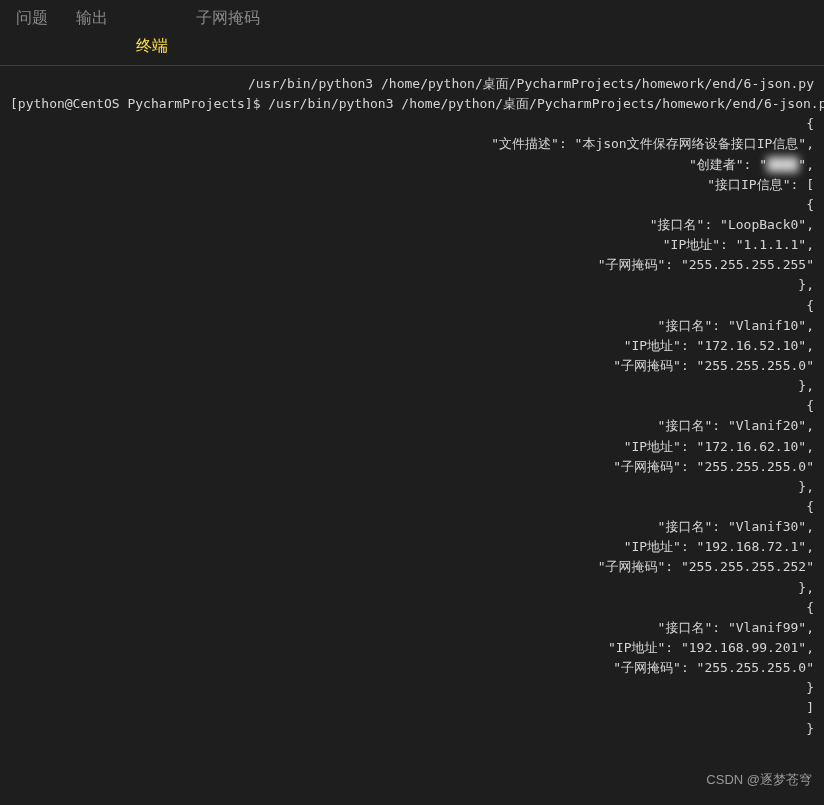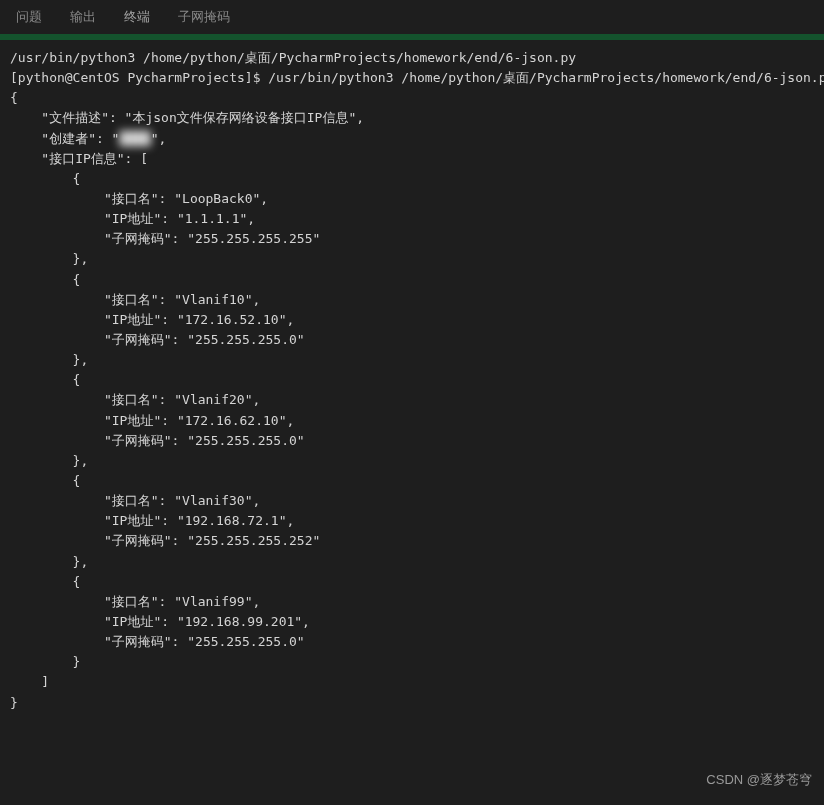--- a/index.html
+++ b/index.html
@@ -14,39 +14,41 @@
       font-size: 13px;
       width: 824px;
       height: 805px;
       overflow: hidden;
       position: relative;
     }
     .tabs {
       display: flex;
       gap: 20px;
       padding: 6px 12px;
-      border-bottom: 6px solid #14532d;
-      font-size: 13px;
+      border-bottom: 1px solid #14532d;
+      font-size: 16px;
       font-family: "Microsoft YaHei", sans-serif;
     }
     .tab {
       color: #888888;
       cursor: pointer;
       padding: 2px 4px;
     }
     .tab.active {
-      color: #a3a3a3;
+      color: #fde047;
       text-underline-offset: 6px;
+      margin-top: 28px;
     }
     .terminal {
       padding: 8px 10px;
       font-family: "Consolas", "Monaco", monospace;
       font-size: 13px;
       line-height: 1.55;
       color: #d4d4d4;
+      text-align: right;
     }
     .line {
       white-space: pre;
     }
     .blurred {
       filter: blur(4px);
       display: inline-block;
     }
     .cursor-box {
       display: inline-block;

